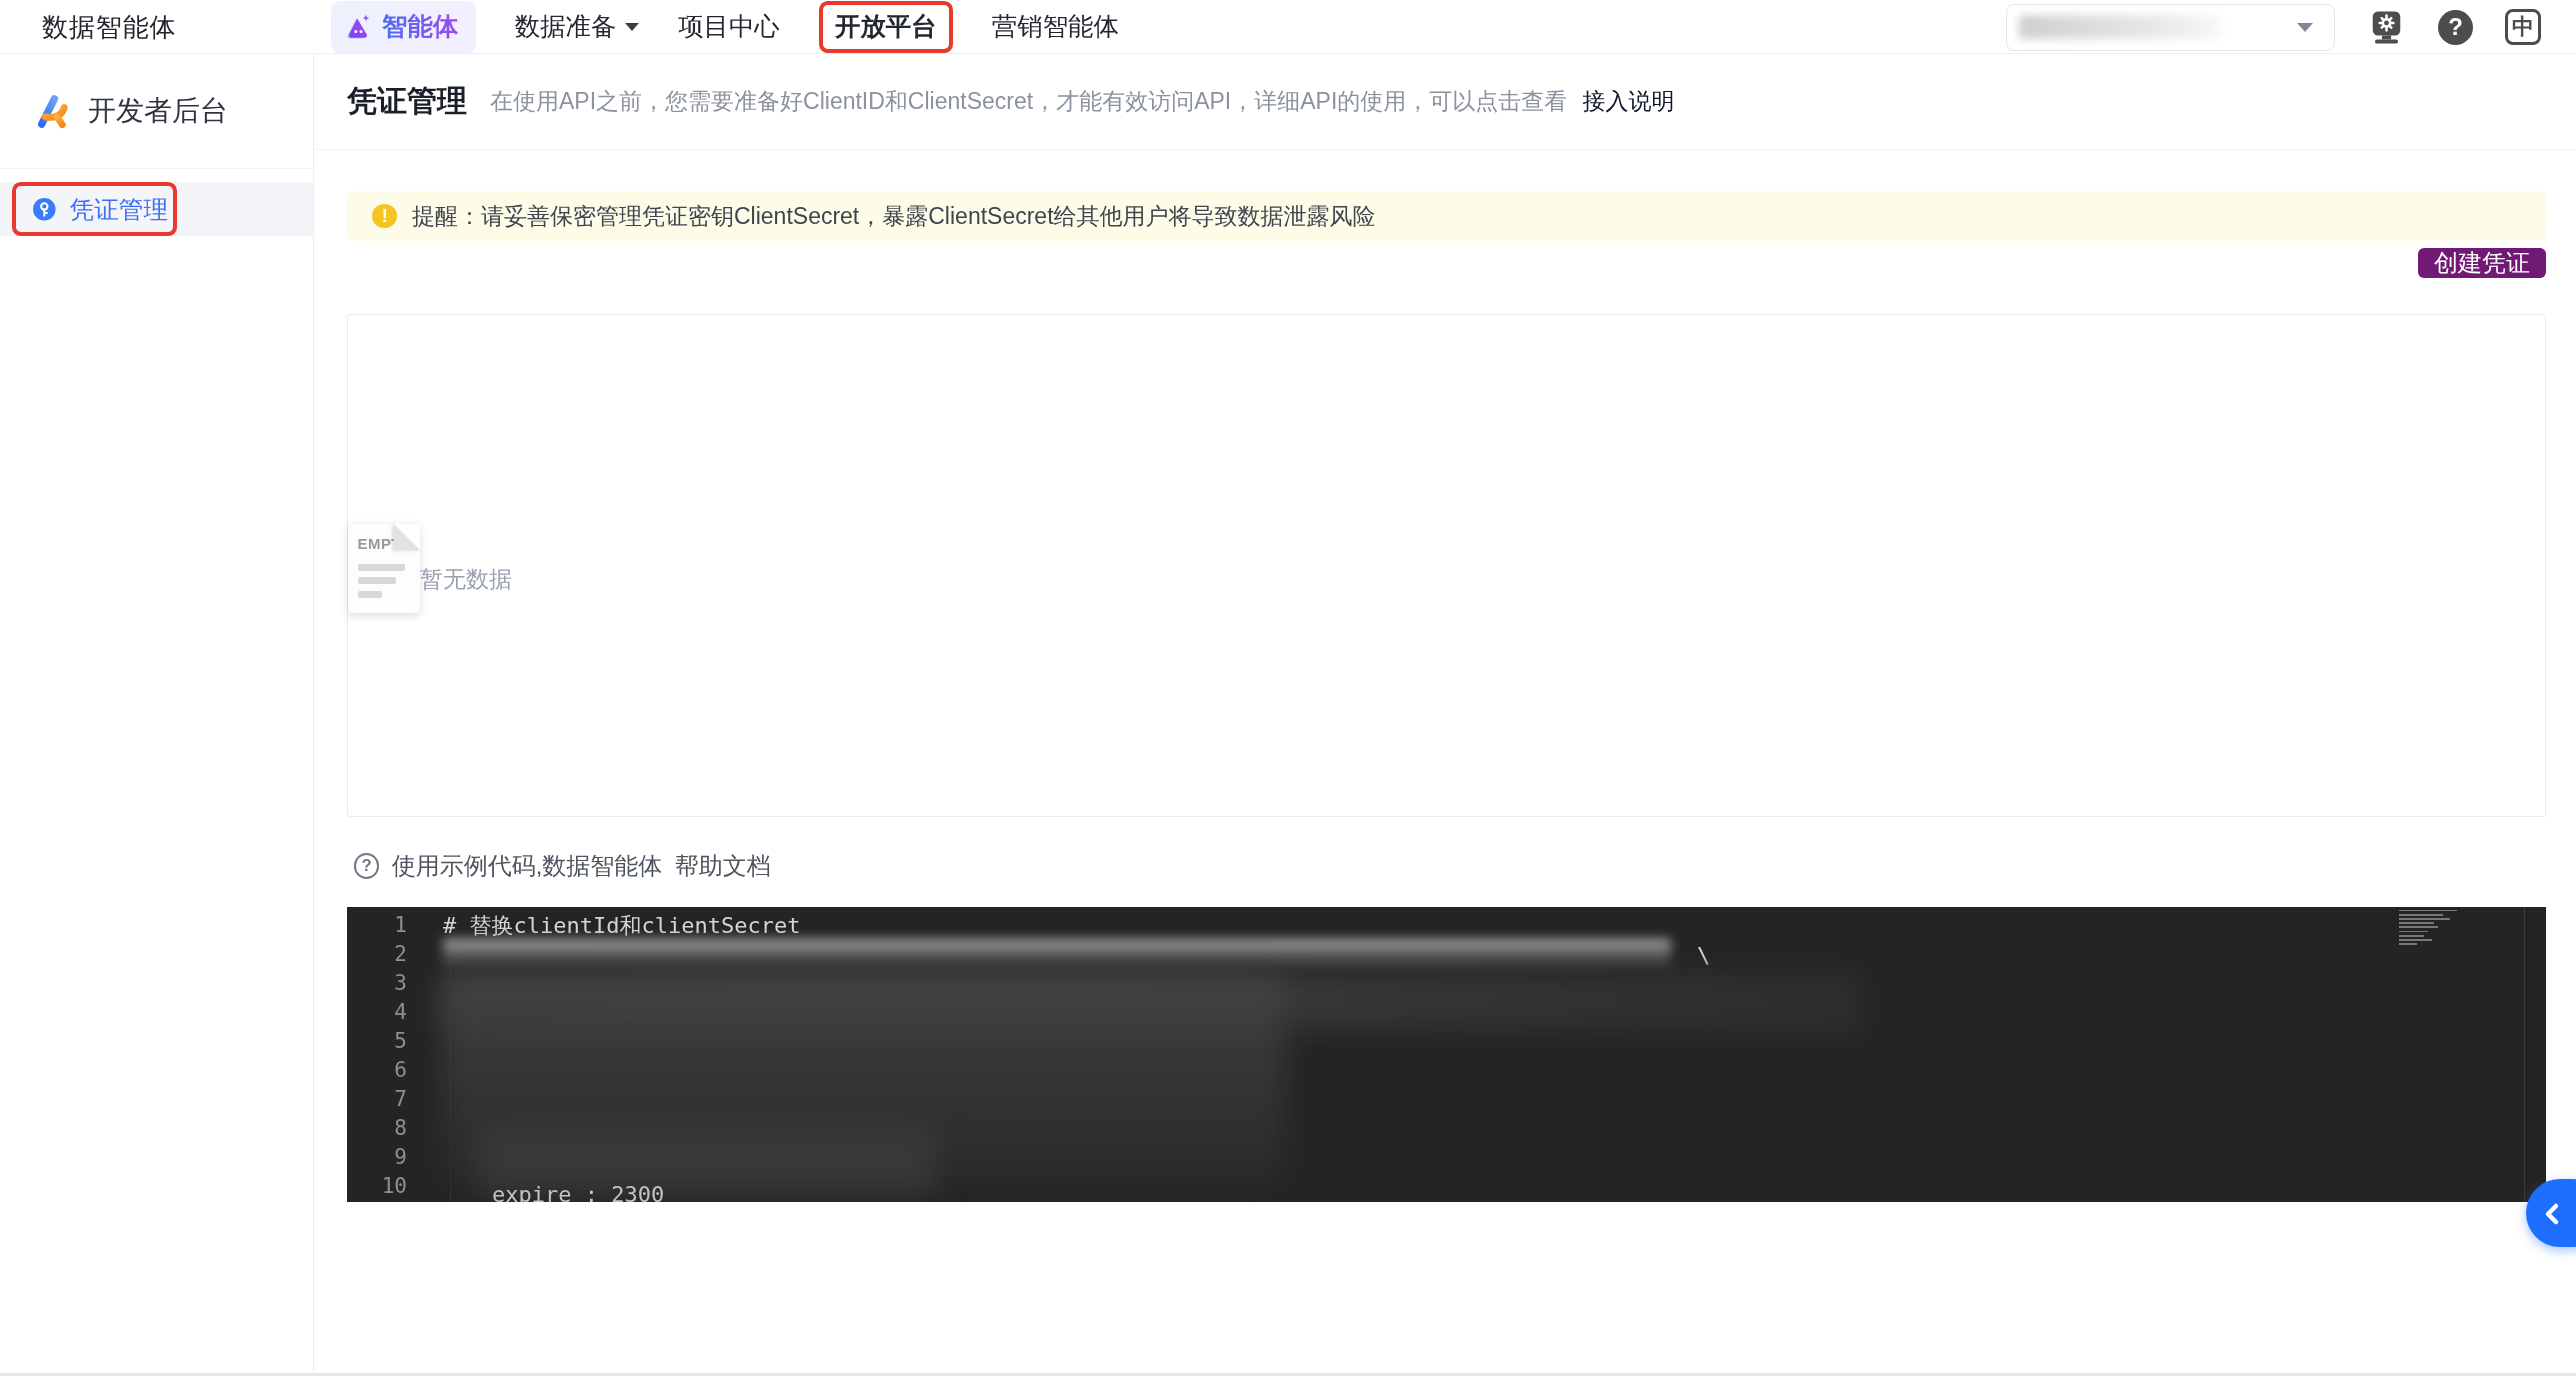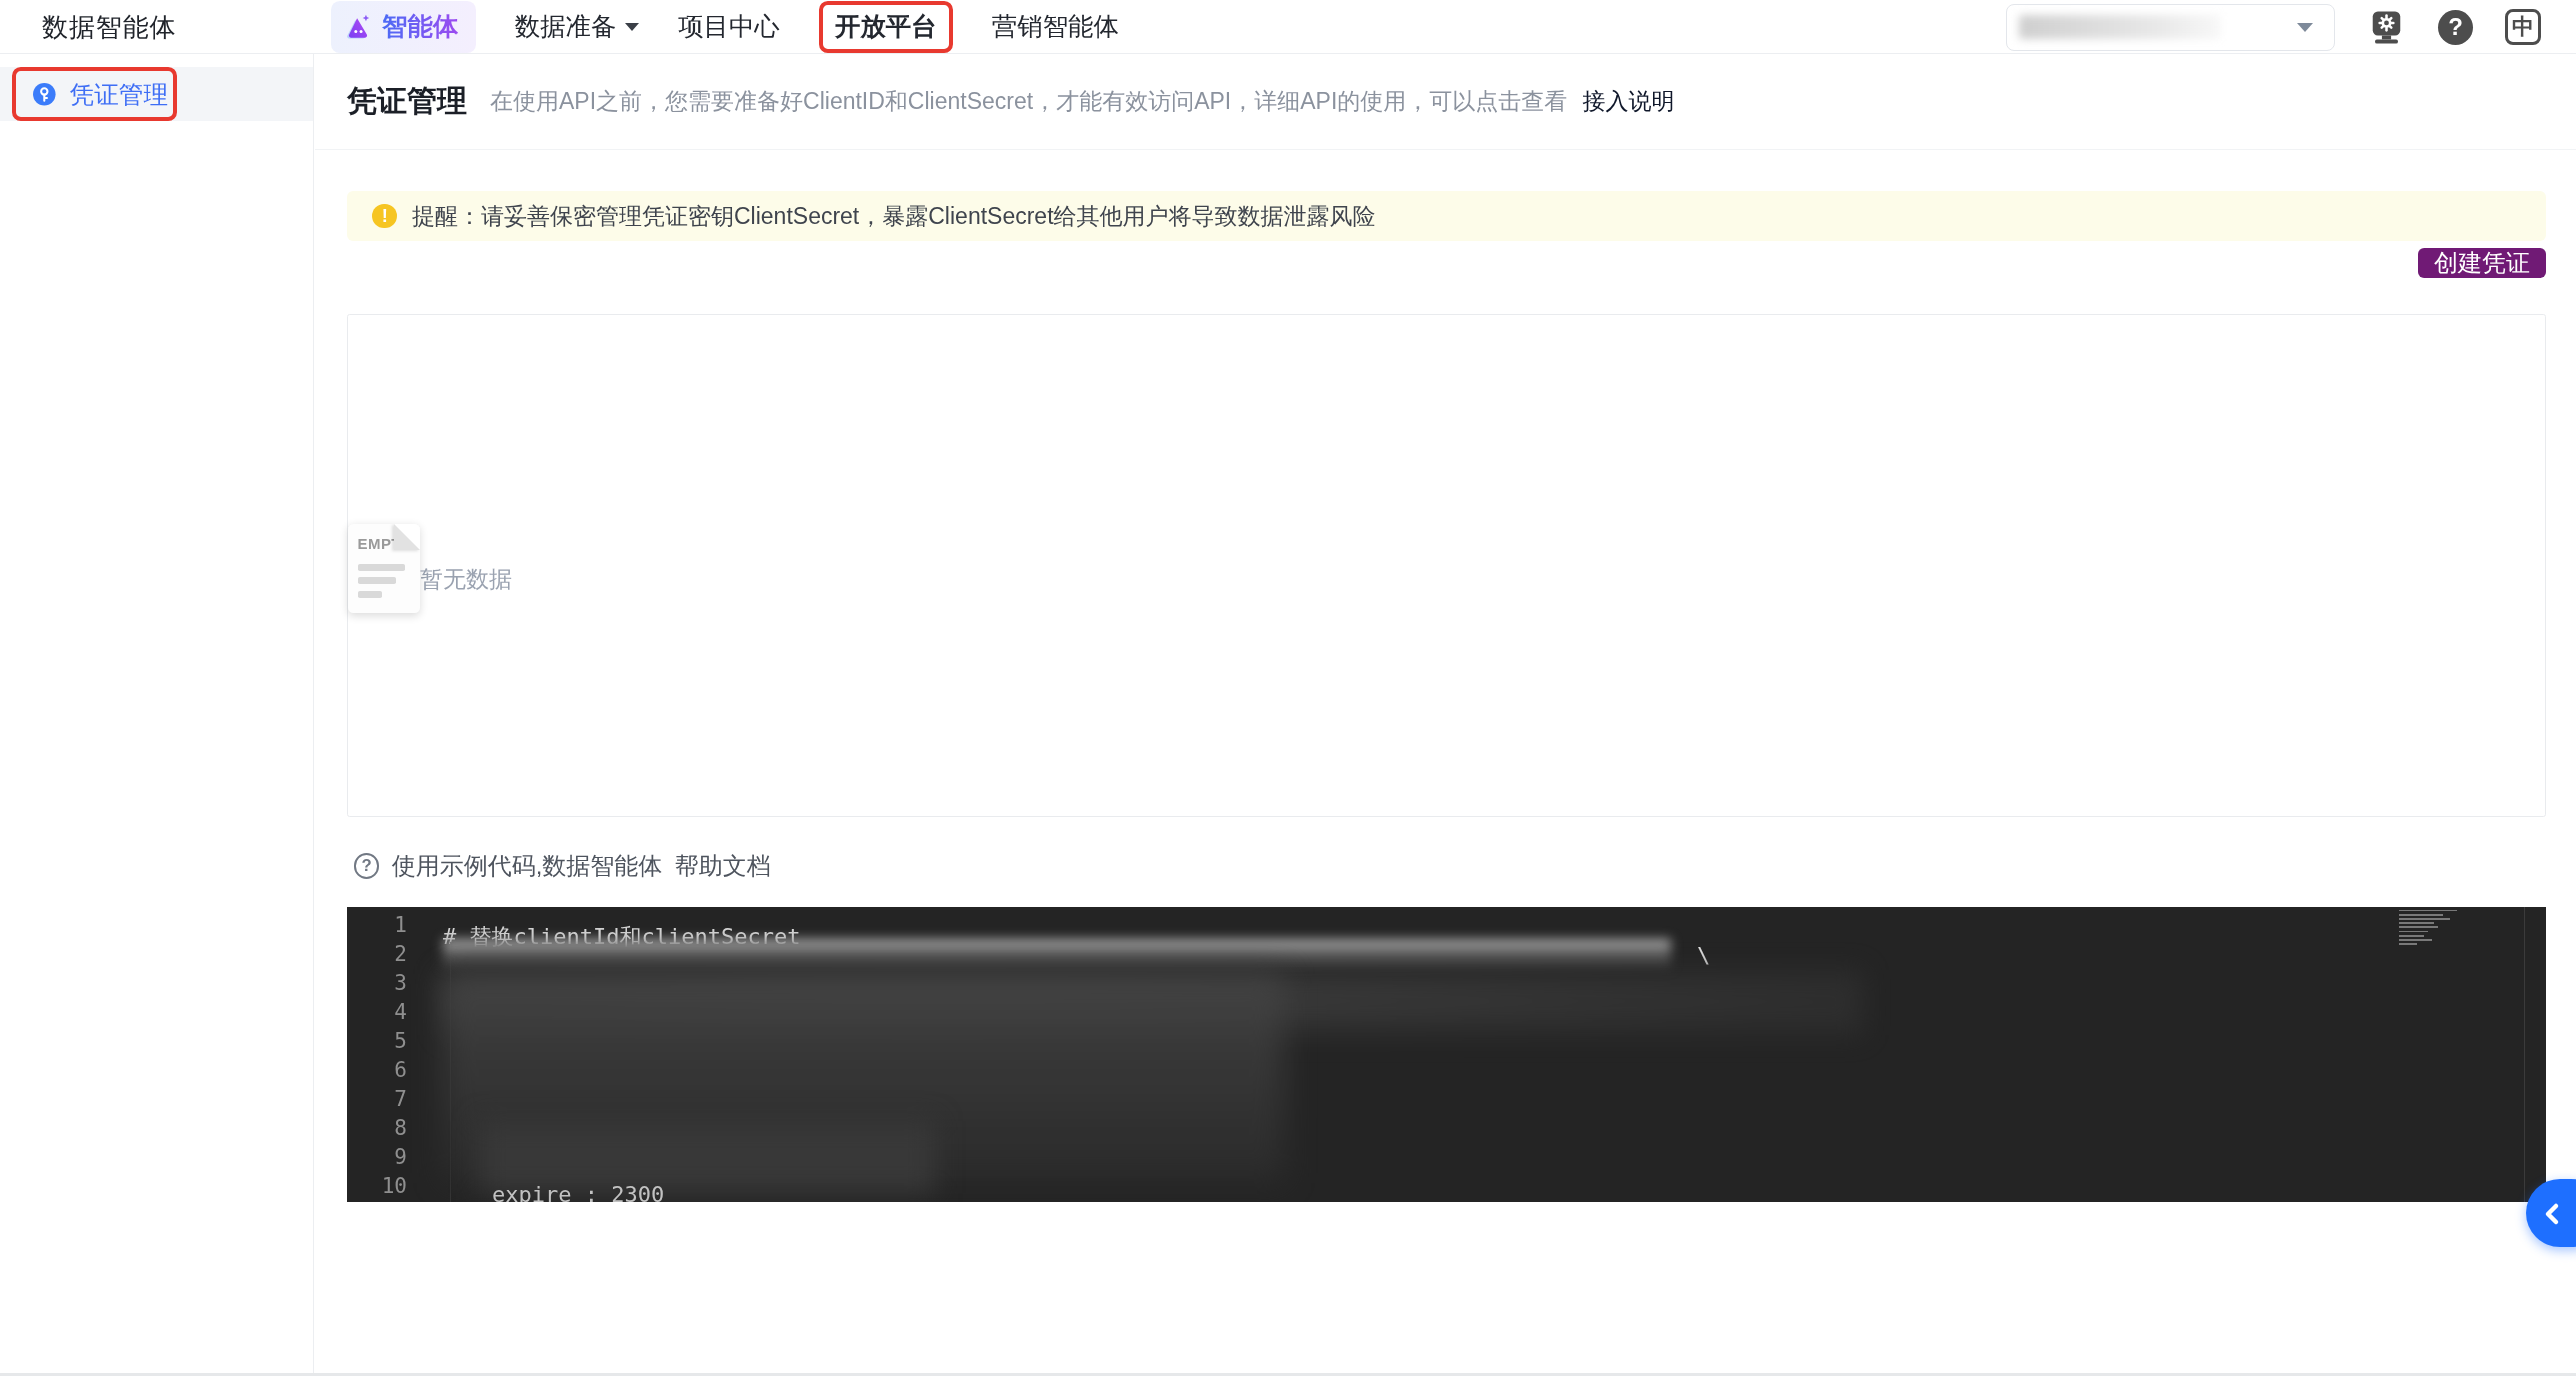--- a/index.html
+++ b/index.html
@@ -186,20 +186,40 @@
         <span>?</span>
       </div>
 
       <div class="icon-btn lang-square">
         <span>中</span>
       </div>
     </div>
   </header>
 
   <aside id="sidebar">
+    <div class="side-brand">
+      <span style="display:flex;">
+        <svg width="39" height="39" viewBox="0 0 40 40">
+          <defs>
+            <linearGradient id="lb" x1="0" y1="1" x2="1" y2="0">
+              <stop offset="0" stop-color="#2f6df0"></stop>
+                <stop offset="1" stop-color="#6aa2f7"></stop>
+              </linearGradient>
+            <linearGradient id="lo" x1="0" y1="0" x2="1" y2="1">
+              <stop offset="0" stop-color="#ffb13d"></stop>
+                <stop offset="1" stop-color="#f8861b"></stop>
+              </linearGradient>
+          </defs>
+          <path d="M9 33 L22 7" stroke="url(#lb)" stroke-width="7.5" stroke-linecap="round" fill="none"></path>
+          <path d="M32 16 C30 24 21 27.5 12.5 25.5" stroke="url(#lo)" stroke-width="7" stroke-linecap="round" fill="none"></path>
+          <path d="M24.5 25.5 L30 33.5" stroke="url(#lo)" stroke-width="7" stroke-linecap="round" fill="none"></path>
+        </svg>
+      </span>
+      <span class="side-title">开发者后台</span>
+    </div>
 
     <div class="menu-item">
       <span style="display:flex;">
         <svg width="24.6" height="24.6" viewBox="0 0 24 24">
           <circle cx="12" cy="12" r="11" fill="#3b7cfa"></circle>
           <circle cx="12" cy="9.2" r="3.1" fill="none" stroke="#fff" stroke-width="2"></circle>
           <path d="M12 12.4 V18.2 M12 15.6 h2.6" stroke="#fff" stroke-width="2" stroke-linecap="round" fill="none"></path>
         </svg>
       </span>
       <span class="menu-label">凭证管理</span>
@@ -250,21 +270,21 @@
         <div class="lineno">3</div>
         <div class="lineno">4</div>
         <div class="lineno">5</div>
         <div class="lineno">6</div>
         <div class="lineno">7</div>
         <div class="lineno">8</div>
         <div class="lineno">9</div>
         <div class="lineno">10</div>
       </div>
 
-      <span class="codeline" style="left:96px; top:16px;"># 替换clientId和clientSecret</span>
+      <span class="codeline" style="left:96px; top:5px;"># 替换clientId和clientSecret</span>
 
       <div class="indent-guide"></div>
       <div class="blur-bar"></div>
       <span class="codeline" style="left:1350px; top:35px; color:#e0e0e0;">\</span>
 
       <div class="blur-blob1"></div>
       <div class="blur-blob2"></div>
       <div class="blur-blob3"></div>
 
       <span class="codeline" style="left:145px; top:274px; color:#c2c2c2;">expire : 2300</span>

